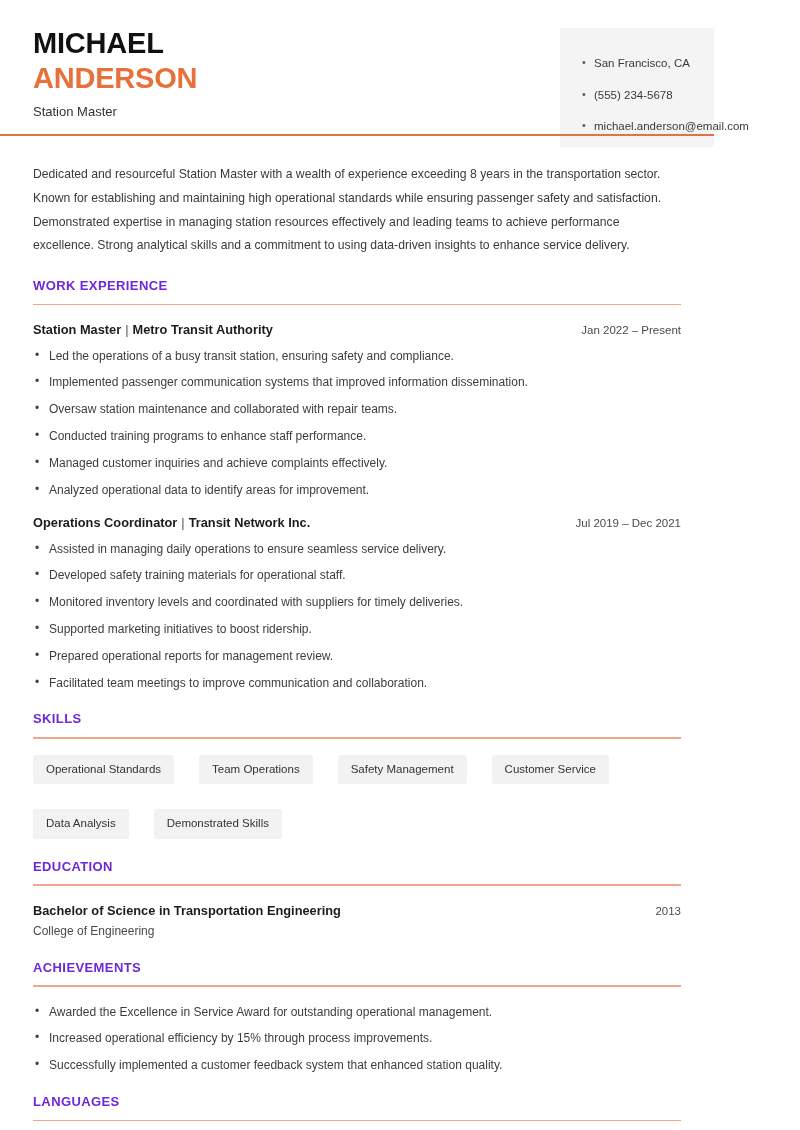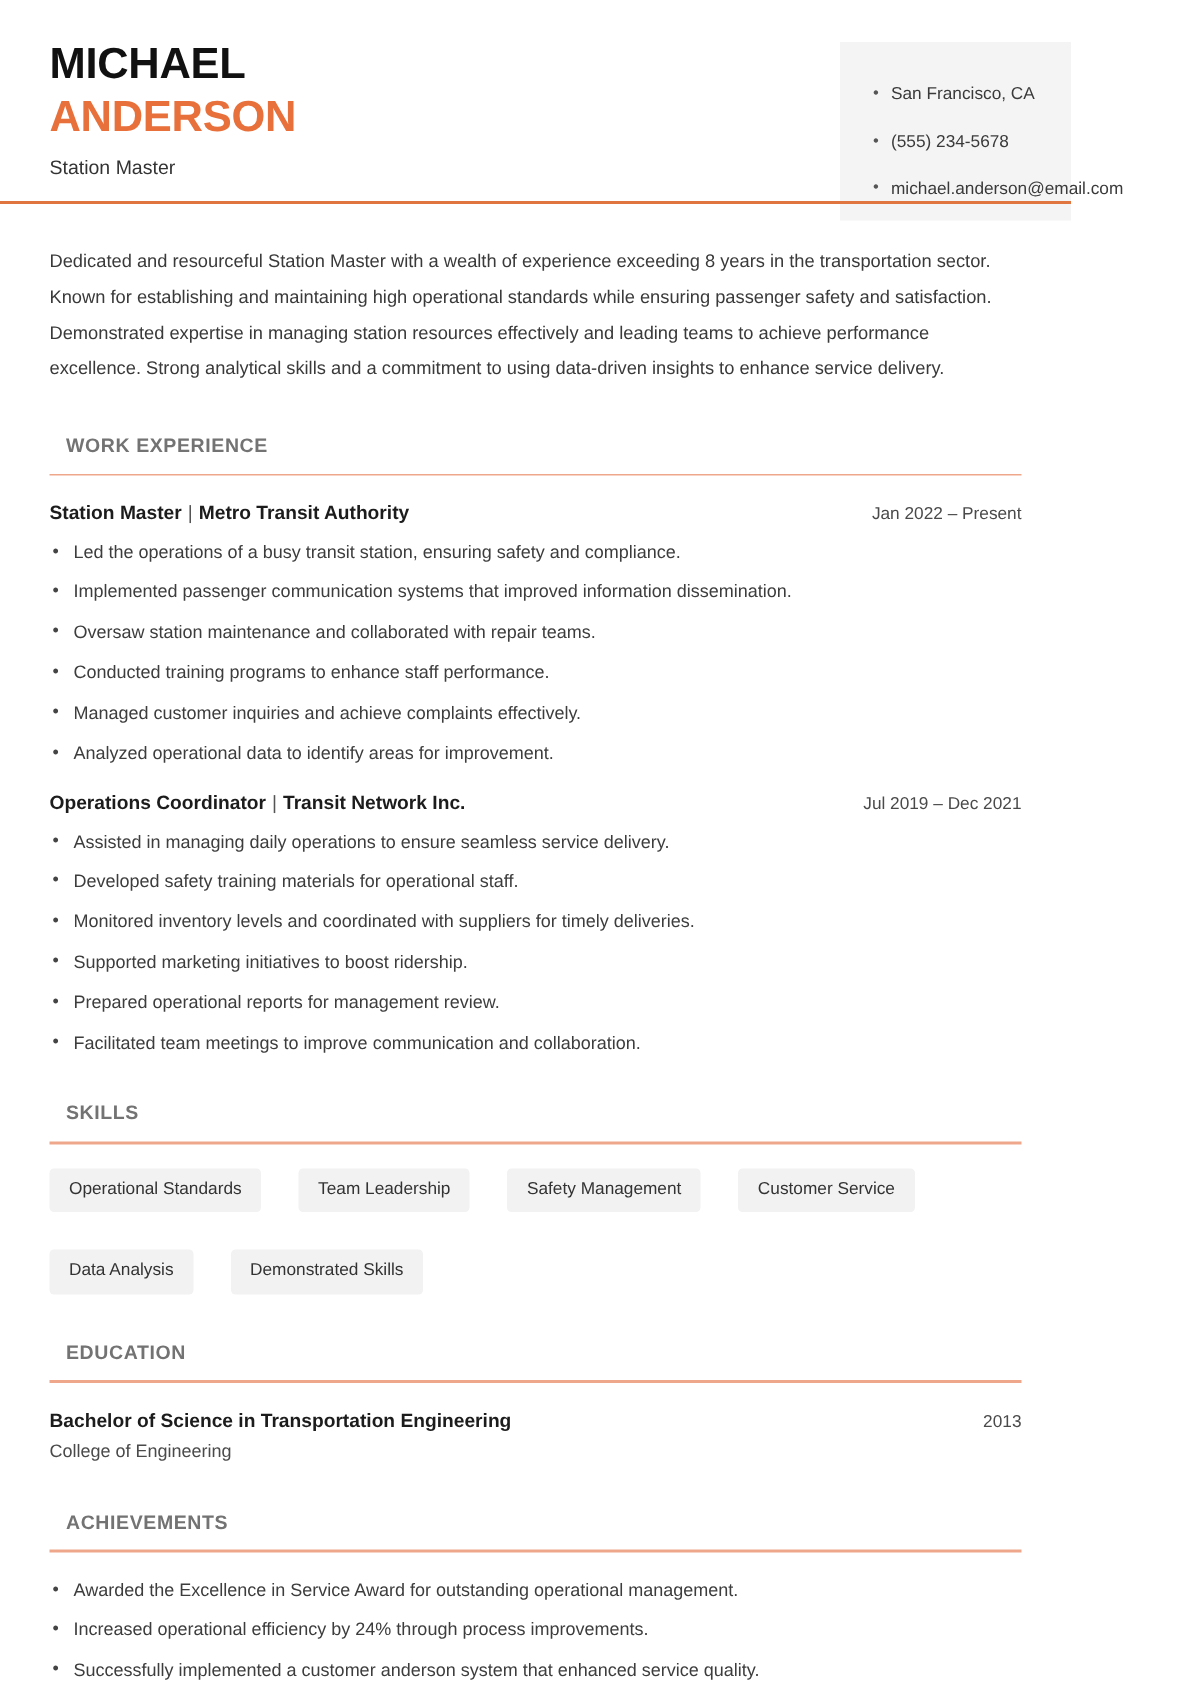--- a/index.html
+++ b/index.html
@@ -111,25 +111,25 @@
     padding: 27px 0 0 0;
     font-size: 12.2px;
     line-height: 1.95;
     color: #3a3a3a;
     max-width: 735px;
   }
 
   .section { padding-top: 20px; }
 
   .section-title {
-    margin: 11px;
+    margin: 0;
     font-size: 13px;
     font-weight: bold;
     letter-spacing: 0.4px;
-    color: #737373;
+    color: #6d28d9;
     text-transform: uppercase;
     line-height: 1.2;
   }
   .section-rule {
     margin-top: 10px;
     height: 1.5px;
     background: #EFA78B;
     width: 100%;
   }
 
@@ -294,21 +294,21 @@
           <li>Facilitated team meetings to improve communication and collaboration.</li>
         </ul>
       </div>
     </div>
 
     <div class="section">
       <div class="section-title">SKILLS</div>
       <div class="section-rule"></div>
       <div class="chips">
         <span class="chip">Operational Standards</span>
-        <span class="chip">Team Leadership</span>
+        <span class="chip">Team Operations</span>
         <span class="chip">Safety Management</span>
         <span class="chip">Customer Service</span>
         <span class="chip">Data Analysis</span>
         <span class="chip">Demonstrated Skills</span>
       </div>
     </div>
 
     <div class="section">
       <div class="section-title">EDUCATION</div>
       <div class="section-rule"></div>
@@ -317,22 +317,22 @@
         <div class="edu-year">2013</div>
       </div>
       <div class="edu-school">College of Engineering</div>
     </div>
 
     <div class="section">
       <div class="section-title">ACHIEVEMENTS</div>
       <div class="section-rule"></div>
       <ul class="bullets achieve-list">
         <li>Awarded the Excellence in Service Award for outstanding operational management.</li>
-        <li>Increased operational efficiency by 24% through process improvements.</li>
-        <li>Successfully implemented a customer anderson system that enhanced service quality.</li>
+        <li>Increased operational efficiency by 15% through process improvements.</li>
+        <li>Successfully implemented a customer feedback system that enhanced station quality.</li>
       </ul>
     </div>
 
     <div class="section">
       <div class="section-title">LANGUAGES</div>
       <div class="section-rule"></div>
       <div class="chips">
         <span class="chip">English</span>
         <span class="chip">Spanish</span>
         <span class="chip">French</span>

